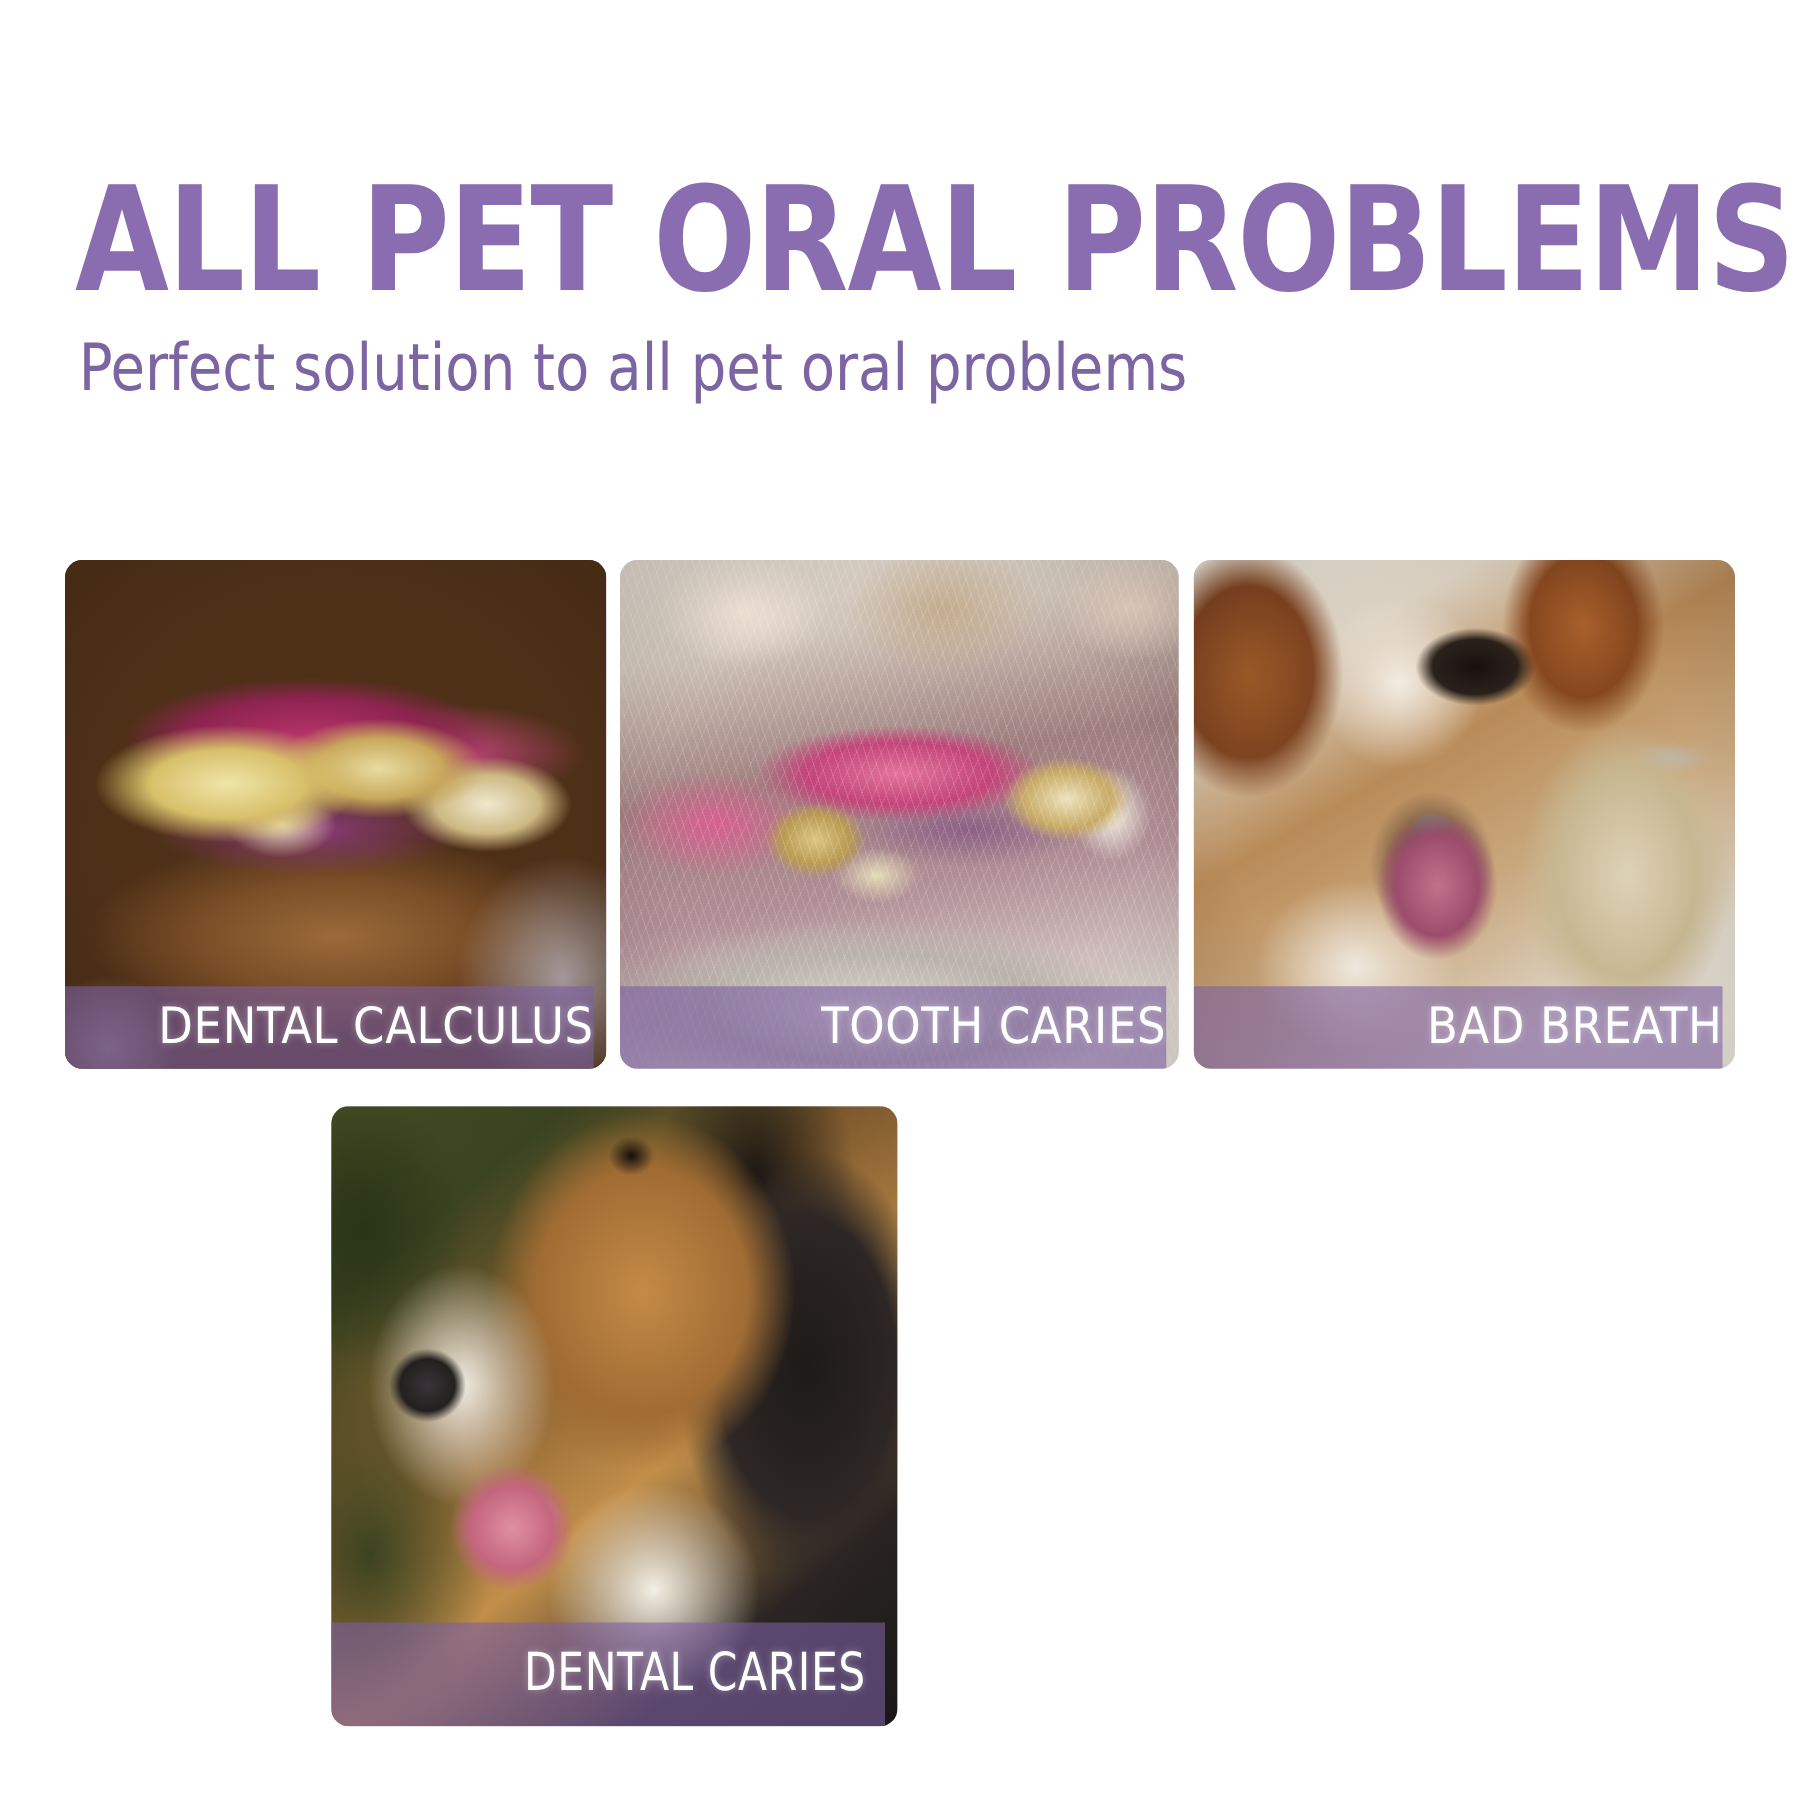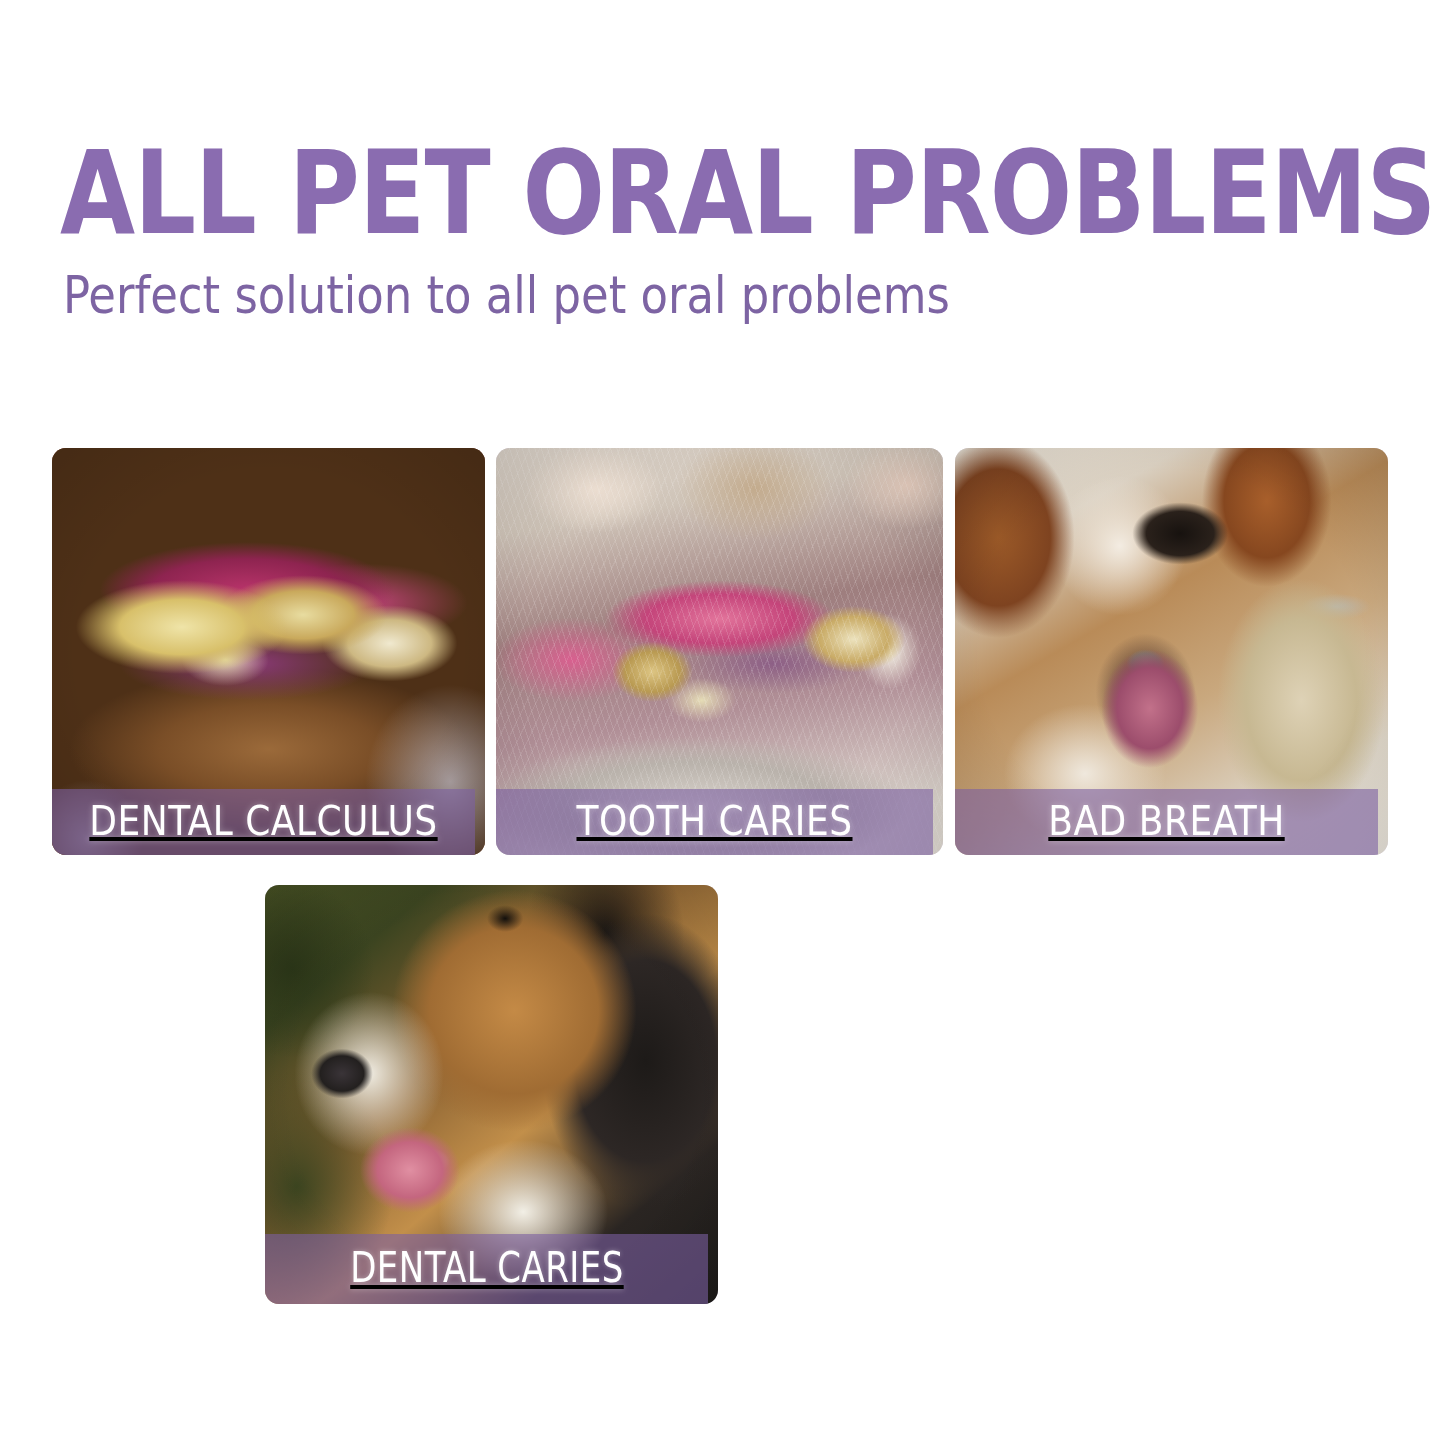--- a/index.html
+++ b/index.html
@@ -65,22 +65,21 @@
     overflow:hidden;
   }
 
   .card .caption-band {
     position:absolute;
     left:0; right:10px; bottom:0;
     height:16.2%;
     background:rgba(124,95,161,0.60);
     display:flex;
     align-items:center;
-    justify-content:center;
-    text-decoration:underline;
+    justify-content:flex-end;
   }
   .card .caption-band.tall { height:16.8%; }
 
   .card .caption-text {
     color:#ffffff;
     font-family:"Liberation Sans Narrow","DejaVu Sans Condensed","Liberation Sans", sans-serif;
     font-weight:normal;
     font-size:40px;
     letter-spacing:0.5px;
     white-space:nowrap;
@@ -238,21 +237,21 @@
     </div>
 
     <div class="card" style="left:955px; top:448px; width:433px; height:407px;">
       <div class="photo photo-breath"></div>
       <div class="grain"></div>
       <div class="caption-band">
         <span class="caption-text">BAD BREATH</span>
       </div>
     </div>
 
-    <div class="card" style="left:265px; top:885px; width:453px; height:419px;">
+    <div class="card" style="left:265px; top:885px; width:453px; height:496px;">
       <div class="photo photo-caries"></div>
       <div class="grain"></div>
       <div class="caption-band tall">
         <span class="caption-text narrow">DENTAL CARIES</span>
       </div>
     </div>
 
 
   </div>
 </div>

